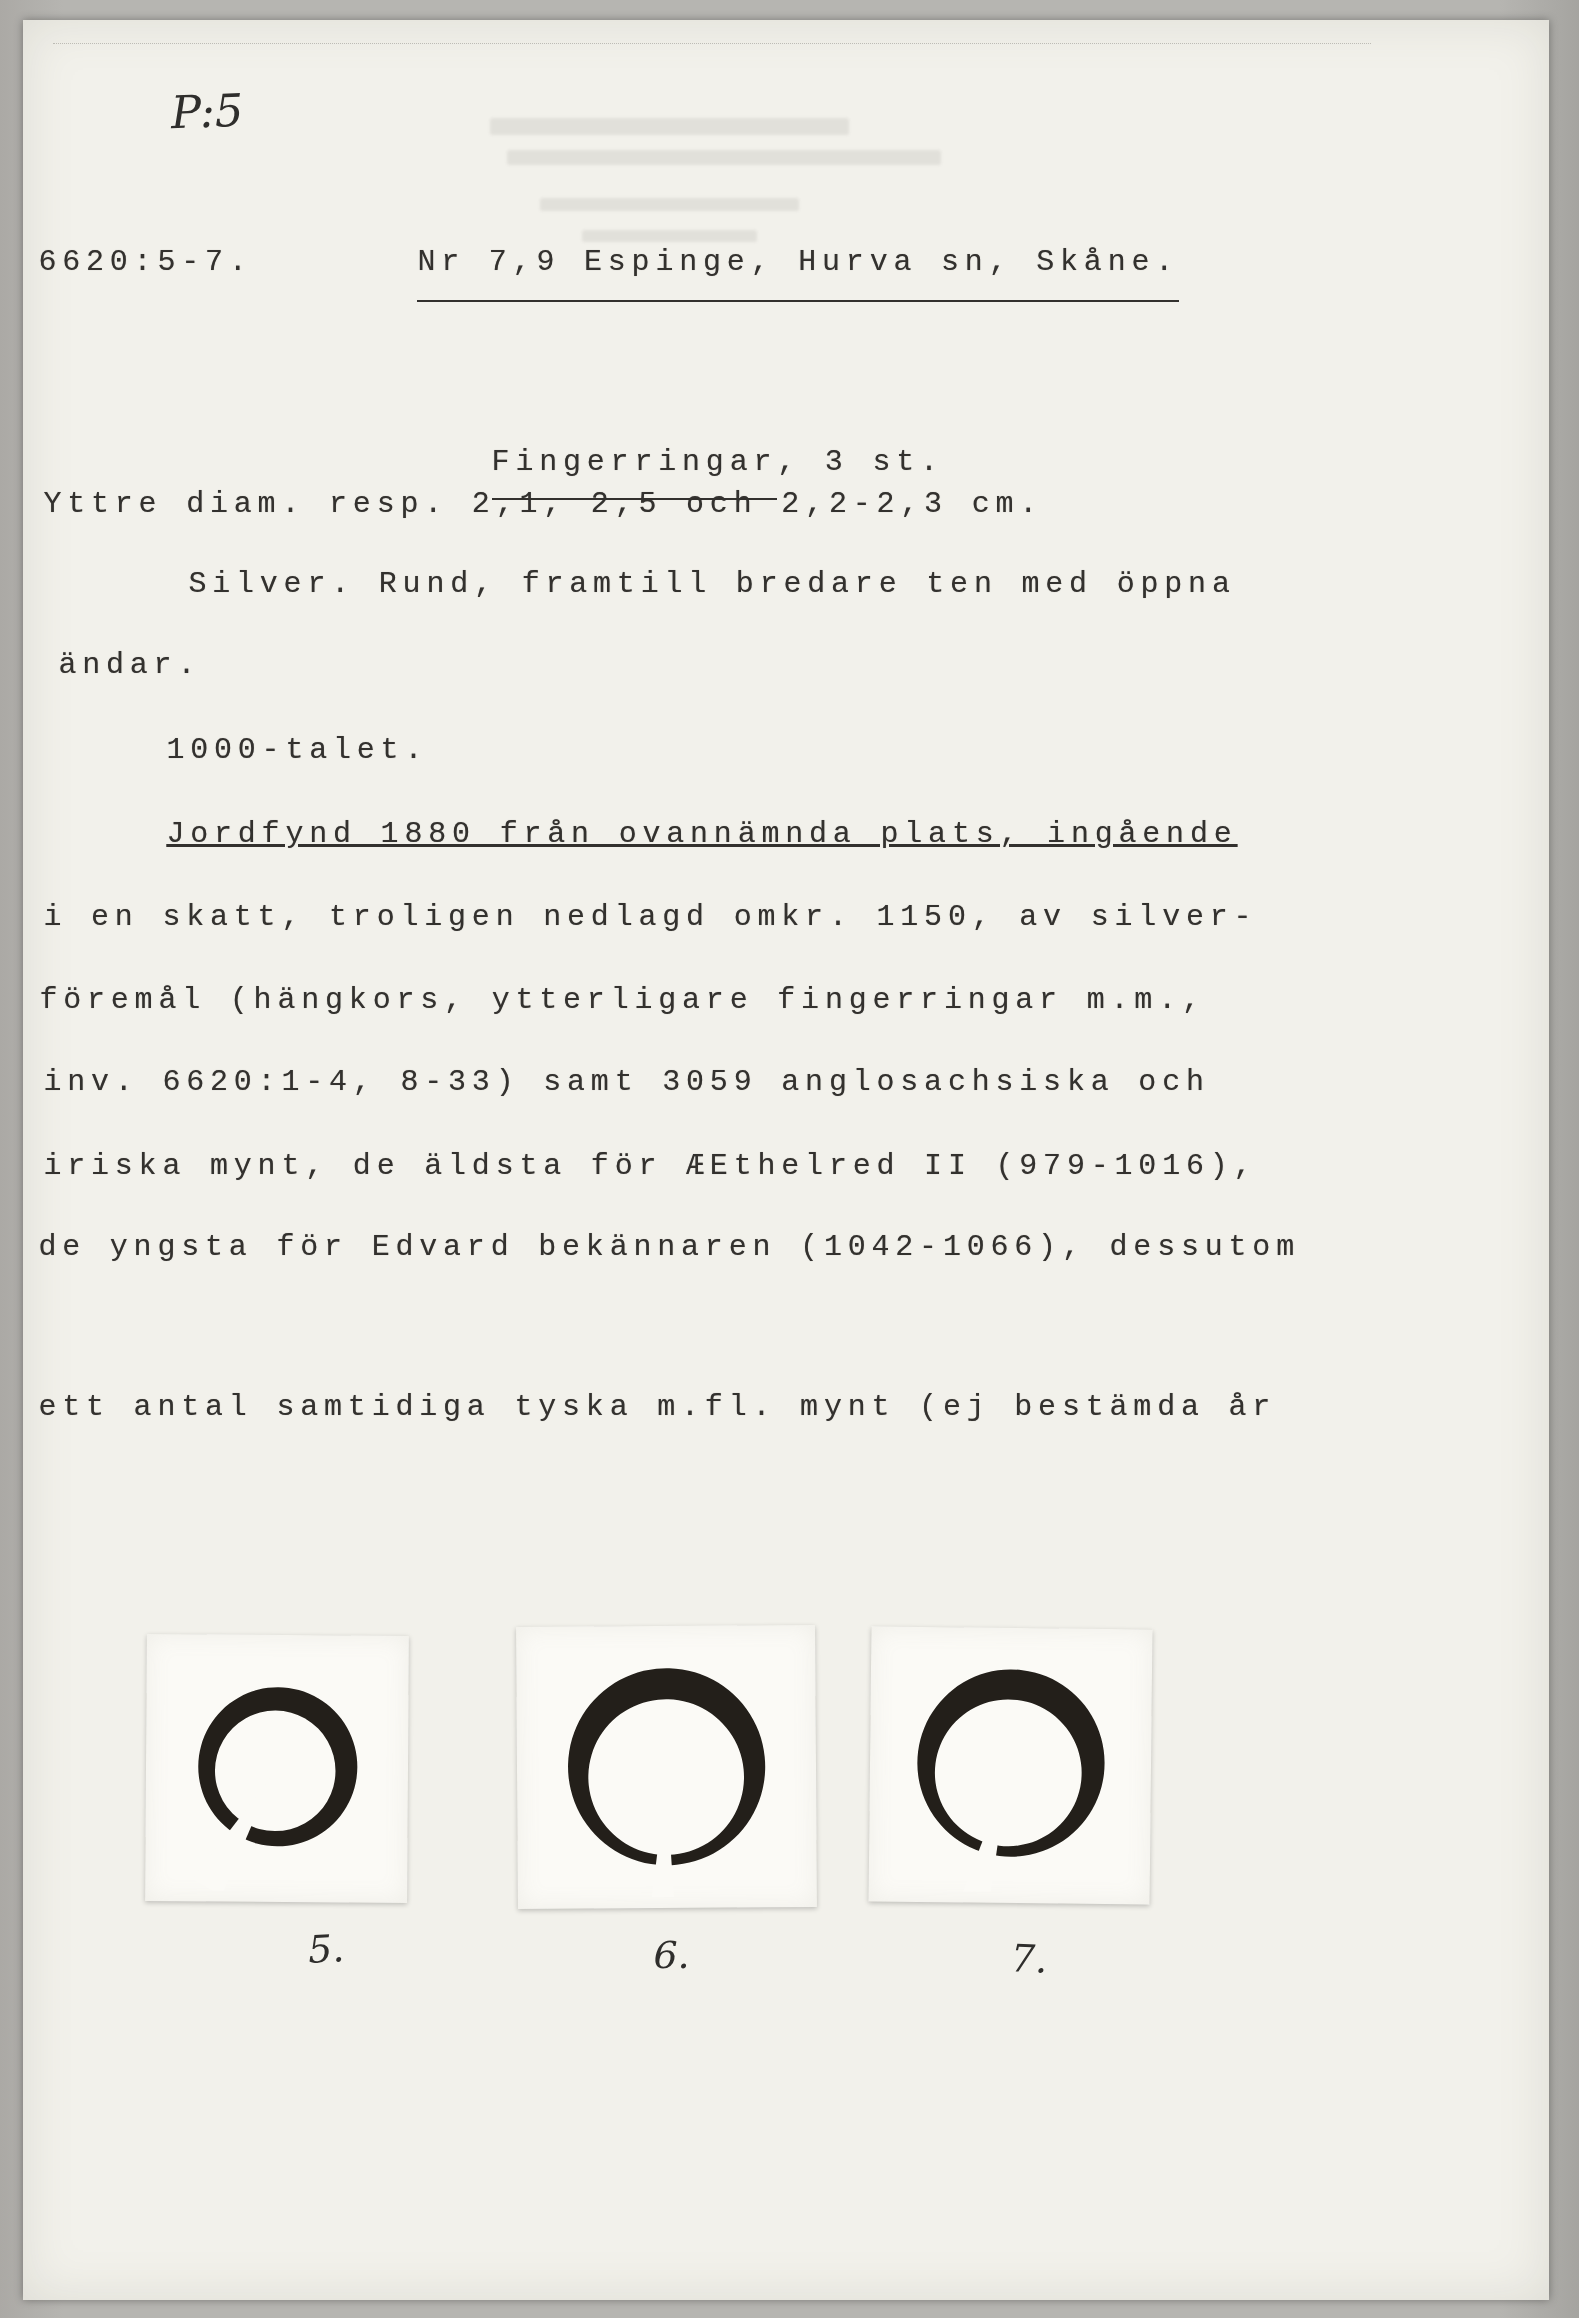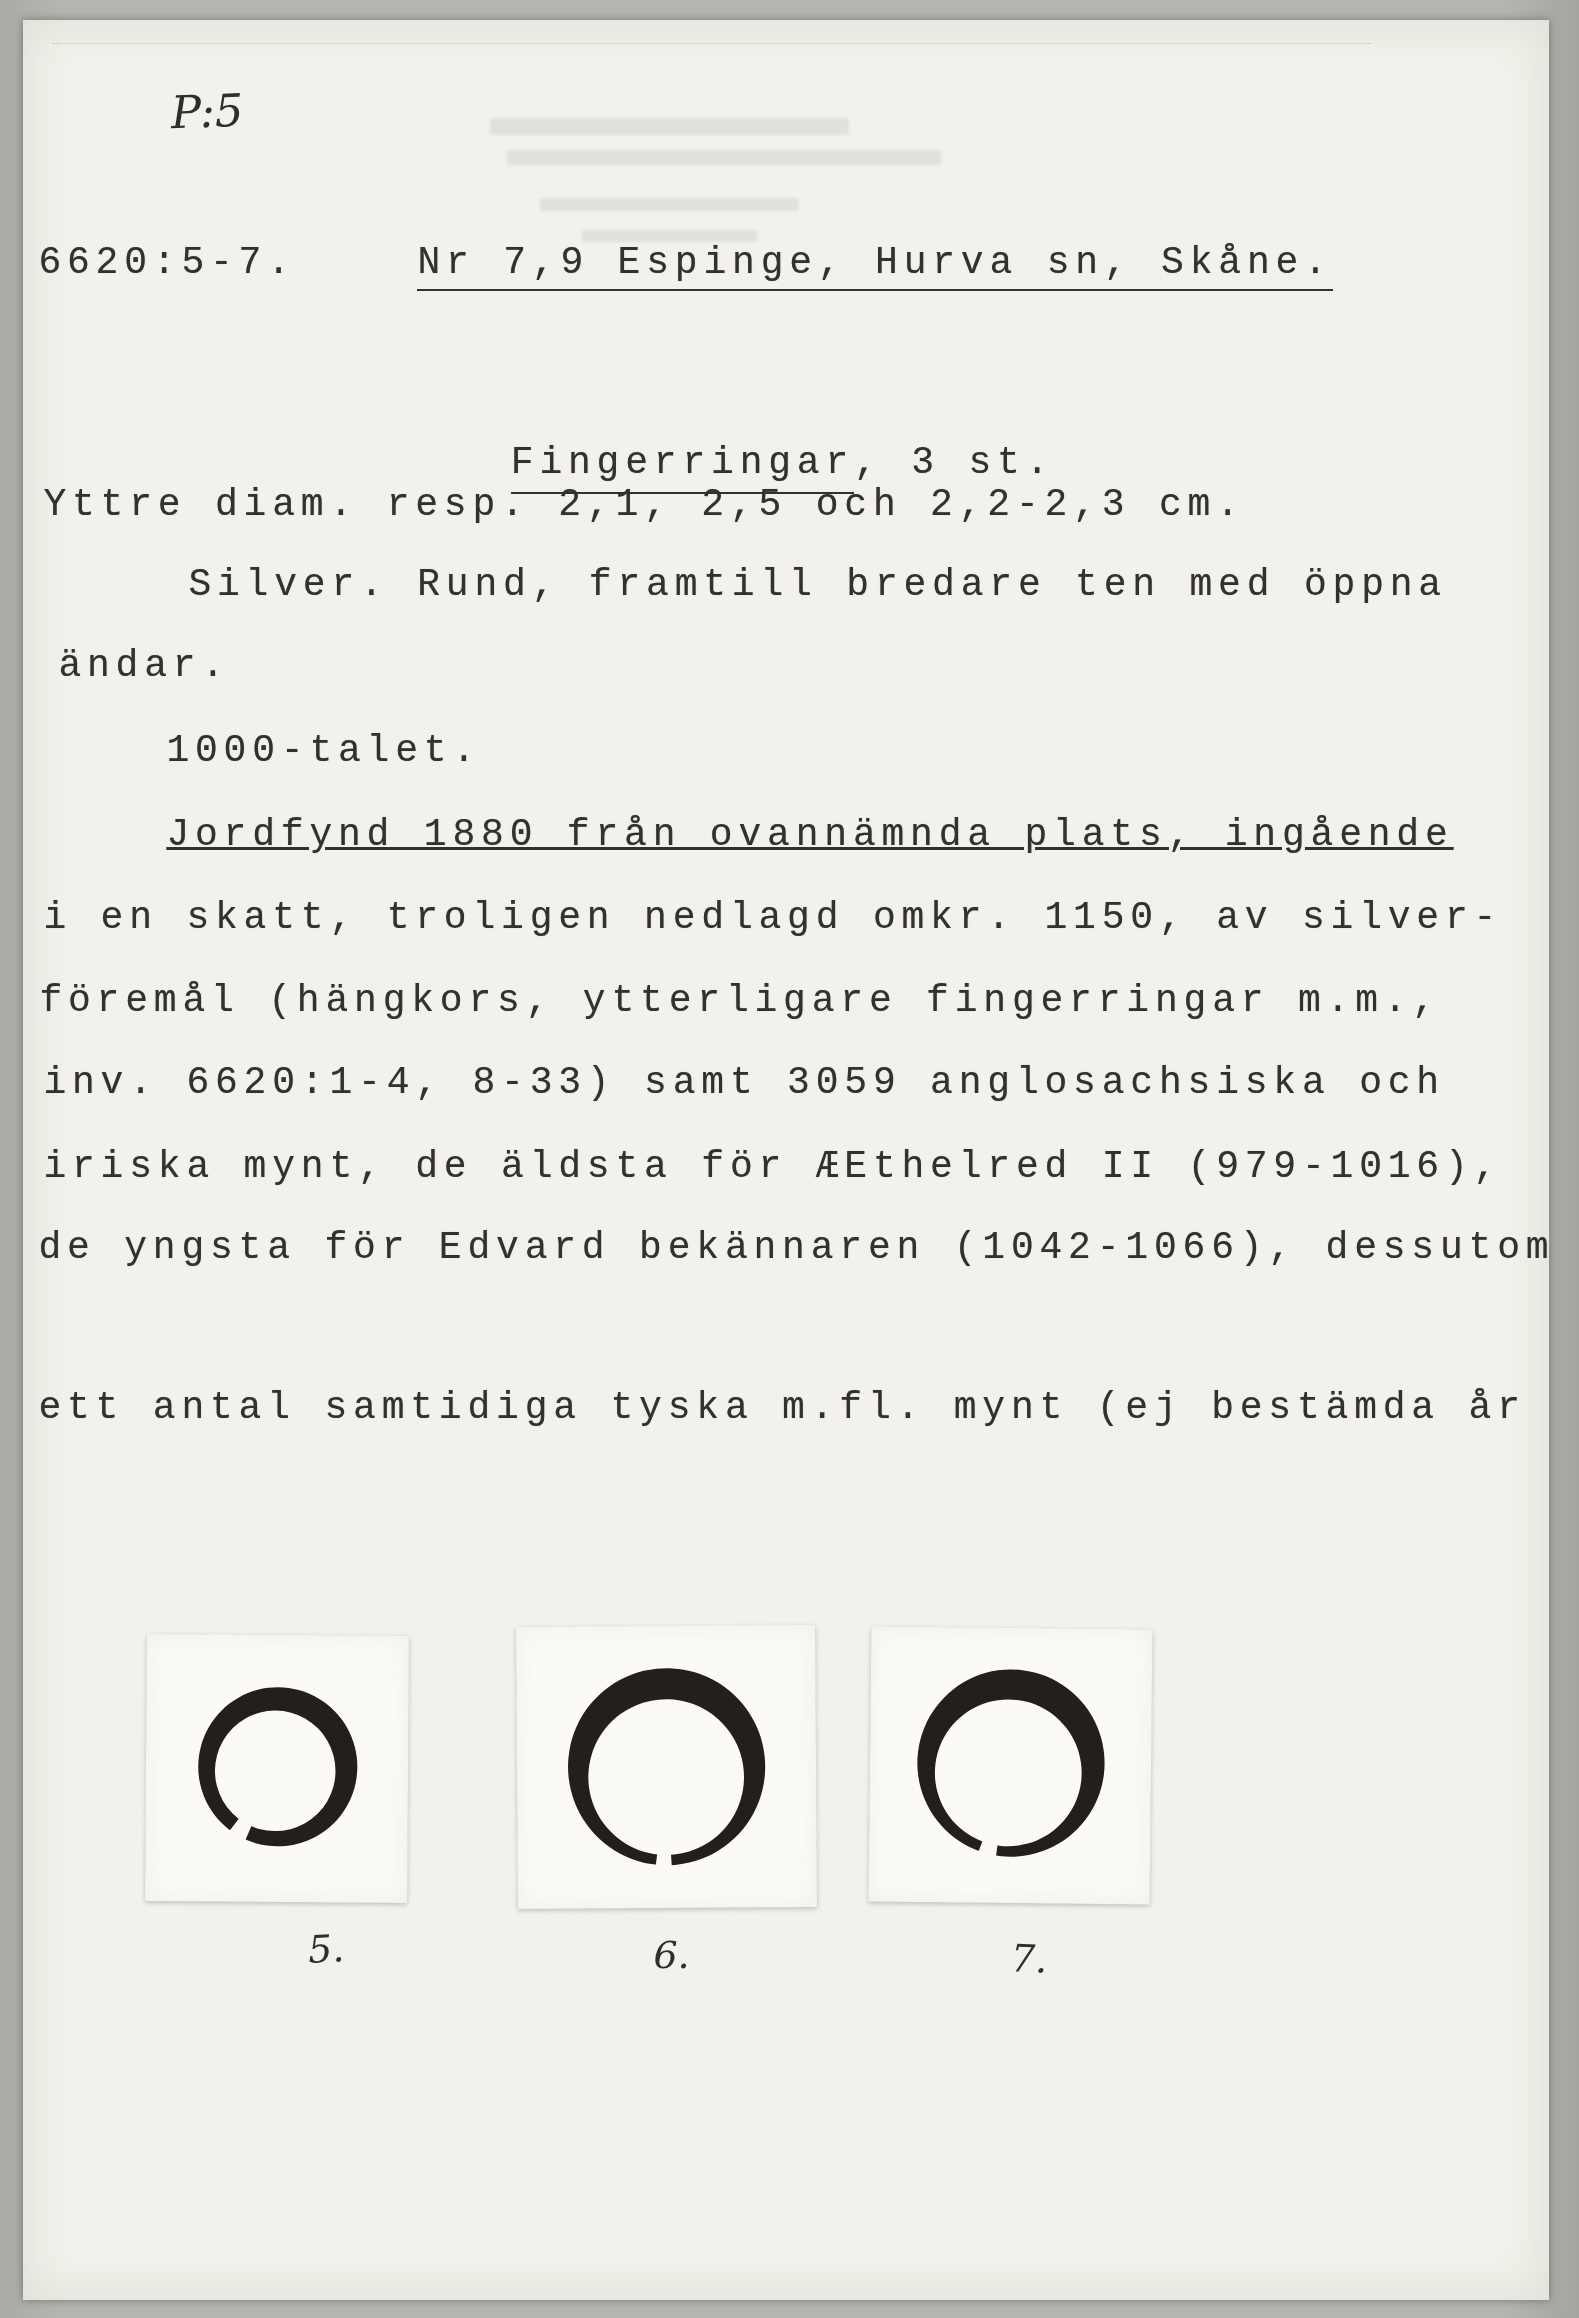--- a/index.html
+++ b/index.html
@@ -42,30 +42,30 @@
   }
   .page-mark {
     left: 148px;
     top: 65px;
     font-size: 45px;
     transform: rotate(-2deg);
   }
   .line {
     position: absolute;
     white-space: pre;
-    font-size: 38px;
+    font-size: 30px;
     line-height: 37px;
     letter-spacing: 5.8px;
     color: var(--ink, #33312e);
     text-shadow: 0 0 0.8px rgba(45,43,40,0.45);
   }
   .seg { position: absolute; white-space: pre; top: 0; }
   .ul {
     border-bottom: 2.5px solid var(--ink, #33312e);
-    padding-bottom: 8px;
+    padding-bottom: 19px;
   }
   .photo {
     position: absolute;
     background: var(--photo, #fbfaf6);
     box-shadow: 0 1.7px 5px rgba(0,0,0,0.22), inset 0 0 25px rgba(160,155,140,0.12);
   }
   .photo svg { position: absolute; inset: 4%; width: 92%; height: 92%; }
   .photo-label {
     font-size: 38px;
   }

